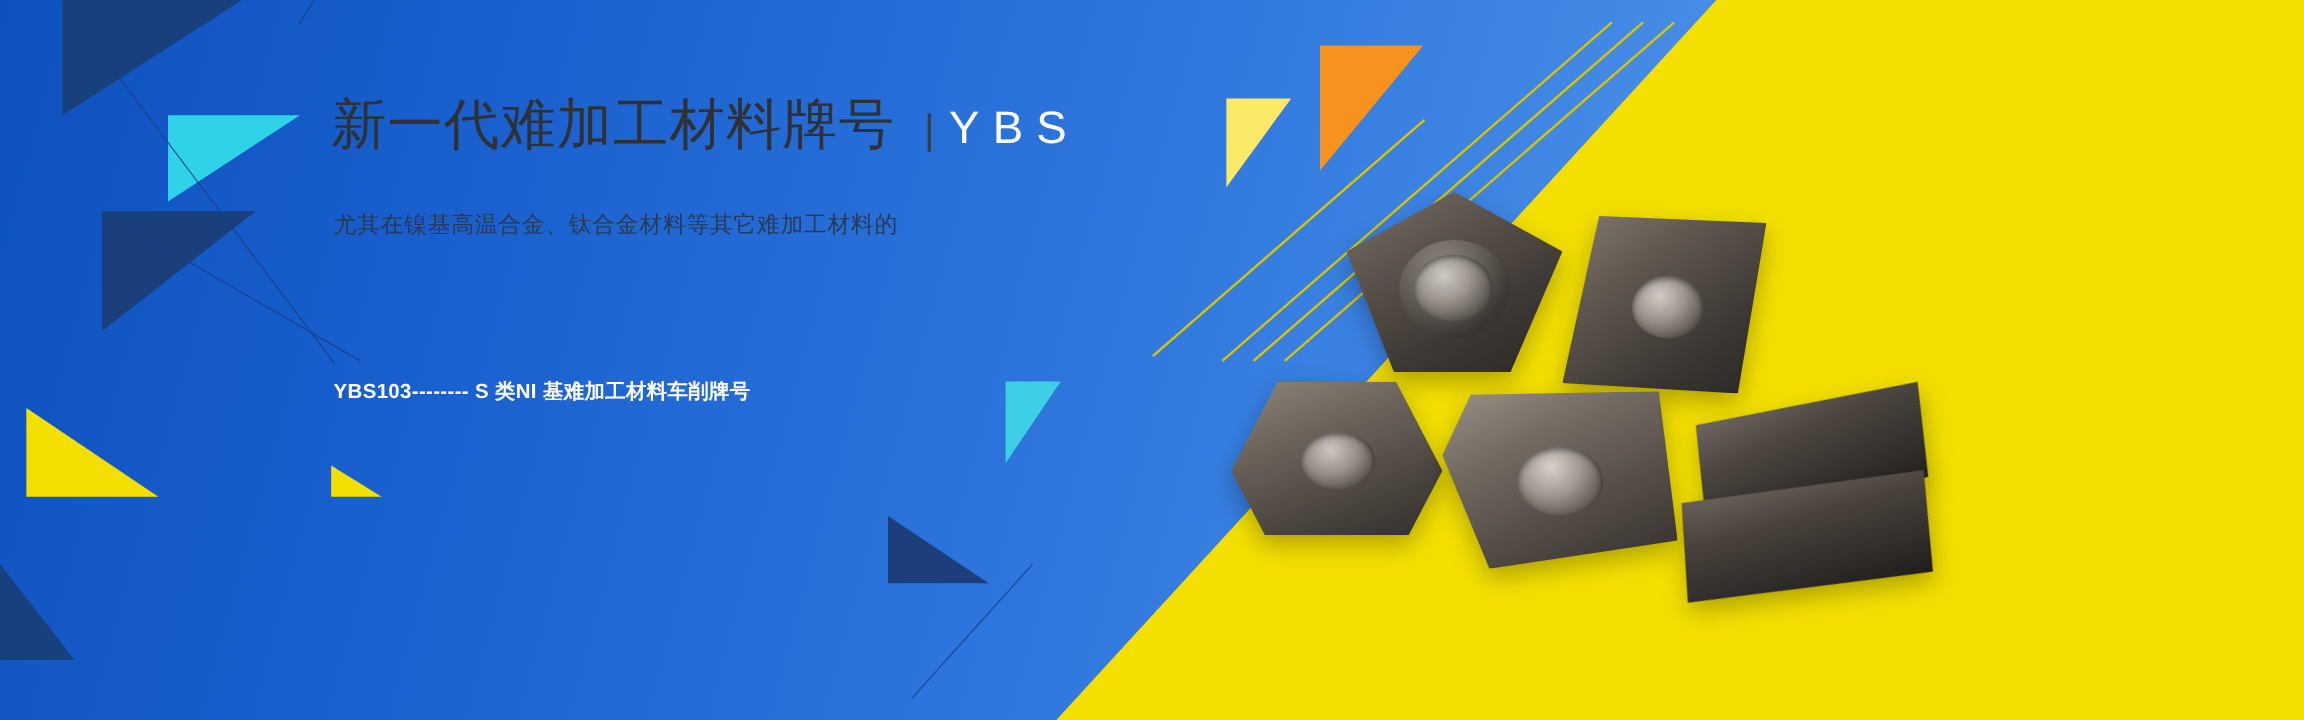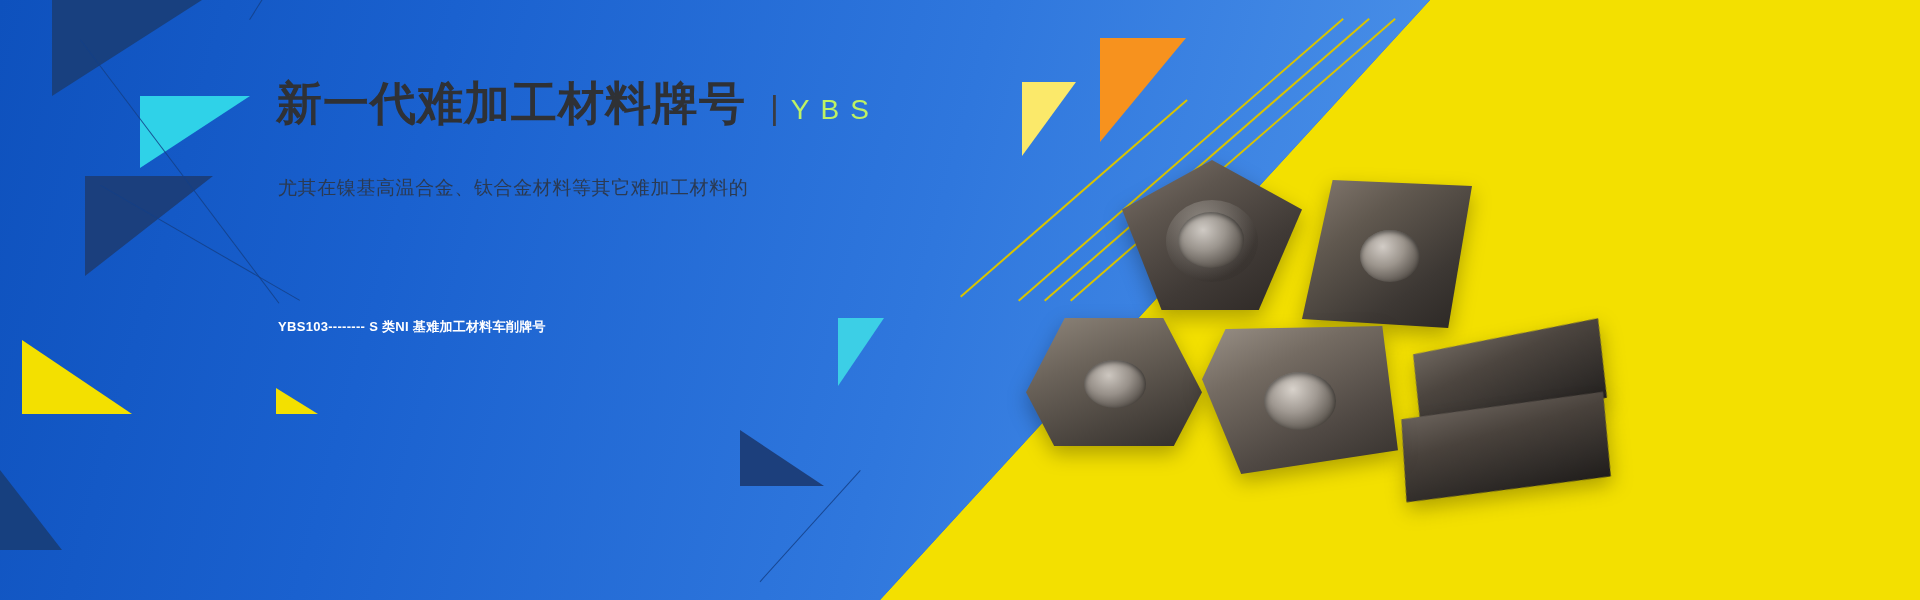--- a/index.html
+++ b/index.html
@@ -107,40 +107,40 @@
   .text-wrap{
     position:absolute;left:276px;top:0;width:900px;height:600px;
   }
   .headline{
     position:absolute;left:0;top:76px;
     display:flex;align-items:baseline;
     color:#2f3135;
     white-space:nowrap;
   }
   .headline .zh{
-    font-size:46px;line-height:54px;font-weight:700;
+    font-size:46px;line-height:54px;font-weight:400;
     letter-spacing:1px;
   }
   .headline .sep{
     font-size:34px;line-height:54px;margin:0 12px 0 24px;color:#3a3c40;font-weight:300;
   }
   .headline .ybs{
-    font-size:28px;line-height:54px;letter-spacing:11px;color:#bef264;
+    font-size:38px;line-height:54px;letter-spacing:11px;color:#ffffff;
   }
 
   .para{
     position:absolute;left:2px;top:168px;
     color:#2b3a52;font-size:19px;line-height:39px;letter-spacing:.6px;
     white-space:nowrap;
   }
   .para div{white-space:nowrap;}
 
   .grades{
     position:absolute;left:2px;top:307px;
-    color:#ffffff;font-size:13px;line-height:39px;font-weight:bold;letter-spacing:.3px;
+    color:#ffffff;font-size:17px;line-height:39px;font-weight:bold;letter-spacing:.3px;
     white-space:nowrap;
   }
   .grades div{white-space:nowrap;}
 
   
   .product-area{
     position:absolute;left:990px;top:150px;width:620px;height:420px;
   }
   .insert{
     position:absolute;

